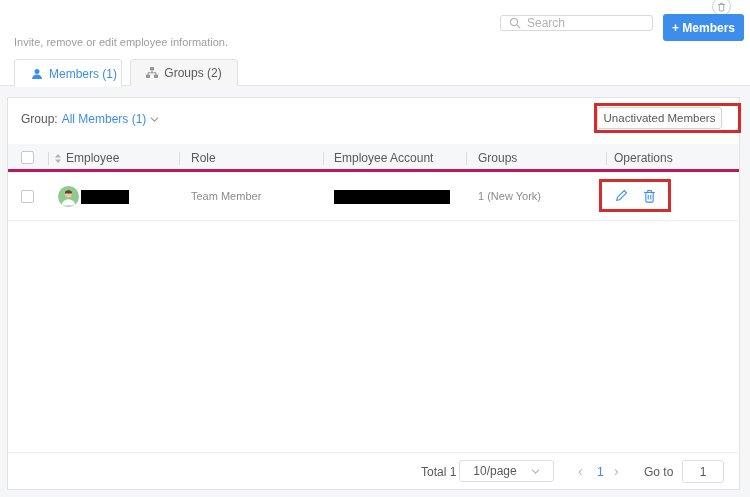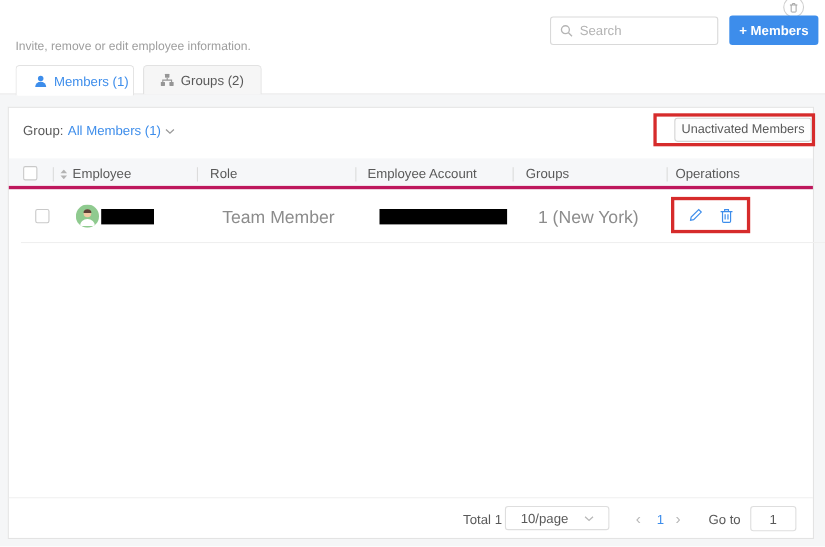--- a/index.html
+++ b/index.html
@@ -4,49 +4,49 @@
 <style>
   * { margin:0; padding:0; box-sizing:border-box; }
   html,body { width:750px; height:497px; background:#fff; }
   body { font-family:"Liberation Sans", sans-serif; color:#595959; }
   .screen { position:relative; width:750px; height:497px; overflow:hidden; background:#fff; }
 
   
   .page-title { position:absolute; left:14px; top:9px; font-size:16px; font-weight:500; color:#262626; }
   .page-subtitle { position:absolute; left:14px; top:36px; font-size:11px; color:#9e9e9e; }
   .trash-bubble { position:absolute; left:712px; top:-3px; width:19px; height:19px; border:1px solid #cfcfcf; border-radius:50%; background:#fff; display:flex; align-items:center; justify-content:center; }
-  .search-box { position:absolute; left:500px; top:15px; width:153px; height:26px; border:1px solid #d9d9d9; border-radius:3px; background:#fff; display:flex; align-items:center; padding:0 8px; gap:6px; }
+  .search-box { position:absolute; left:500px; top:15px; width:153px; height:16px; border:1px solid #d9d9d9; border-radius:3px; background:#fff; display:flex; align-items:center; padding:0 8px; gap:6px; }
   .search-box input { border:none; outline:none; width:110px; font-size:12px; color:#595959; font-family:"Liberation Sans", sans-serif; }
   .search-box input::placeholder { color:#b3b3b3; }
   .btn-members { position:absolute; left:663px; top:14px; width:81px; height:27px; background:#3d8deb; color:#fff; border:none; border-radius:3px; font-size:12px; font-weight:bold; font-family:"Liberation Sans", sans-serif; cursor:pointer; }
 
   
   .tabstrip { position:absolute; left:0; top:59px; width:750px; height:27px; border-bottom:1px solid #e3e3e3; }
   .tab { position:absolute; top:0; height:27px; width:108px; display:flex; align-items:center; justify-content:center; gap:6px; font-size:12px; border:1px solid #e2e2e2; border-bottom:none; border-radius:4px 4px 0 0; cursor:pointer; }
   .tab.active { left:14px; background:#fff; color:#3d8deb; height:28px; z-index:2;padding-left:12px; }
   .tab.inactive { left:130px; background:#f6f6f6; color:#595959; }
 
   
   .content-bg { position:absolute; left:0; top:86px; width:750px; height:411px; background:#f5f6f7; }
   .panel { position:absolute; left:7px; top:97px; width:733px; height:393px; background:#fff; border:1px solid #e3e3e3; }
 
   
   .filter-row { position:absolute; left:0; top:0; width:100%; height:46px; }
   .group-filter { position:absolute; left:13px; top:14px; font-size:12px; display:flex; align-items:center; gap:4px; cursor:pointer; }
   .group-filter .lbl { color:#595959; }
   .group-filter .val { color:#3d8deb; }
-  .red-box-1 { position:absolute; right:-2px; top:5px; width:147px; height:30px; border:3px solid #d62b2b; display:flex; align-items:center; justify-content:flex-end; }
+  .red-box-1 { position:absolute; right:-2px; top:5px; width:147px; height:30px; border:3px solid #d62b2b; display:flex; align-items:center; justify-content:flex-start; }
   .btn-unactivated { width:125px; height:22px; background:#fdfdfd; border:1px solid #d4d4d4; border-radius:3px; font-size:11.5px; color:#595959; font-family:"Liberation Sans", sans-serif; cursor:pointer; }
 
   
   .thead { position:absolute; left:0; top:46px; width:731px; height:28px; background:#f6f7f9; border-bottom:3px solid #be185d; font-size:12px; color:#595959; }
   .col-div { position:absolute; top:8px; width:1px; height:13px; background:#dcdcdc; }
   .th { position:absolute; top:7px; white-space:nowrap; }
   .checkbox { position:absolute; width:13px; height:13px; background:#fff; border:1px solid #c9c9c9; border-radius:2px; cursor:pointer; }
-  .trow { position:absolute; left:11px; top:74px; width:731px; height:49px; border-bottom:1px solid #efefef; font-size:16px; color:#8c8c8c; }
+  .trow { position:absolute; left:0; top:74px; width:731px; height:49px; border-bottom:1px solid #efefef; font-size:11px; color:#8c8c8c; }
   .avatar { position:absolute; left:50px; top:14px; width:21px; height:21px; }
   .redact { position:absolute; background:#000; height:14px; top:18px; }
   .redact.name { left:73px; width:48px; }
   .redact.account { left:326px; width:116px; }
   .cell { position:absolute; top:18px; white-space:nowrap; }
   .red-box-2 { position:absolute; left:591px; top:7px; width:72px; height:33px; border:3px solid #d62b2b; display:flex; align-items:center; justify-content:center; gap:15px; }
   .op-icon { width:14px; height:14px; display:inline-flex; cursor:pointer; }
 
   
   .pfooter { position:absolute; left:0; bottom:0; width:731px; height:37px; border-top:1px solid #f0f0f0; font-size:12px; color:#595959; }

